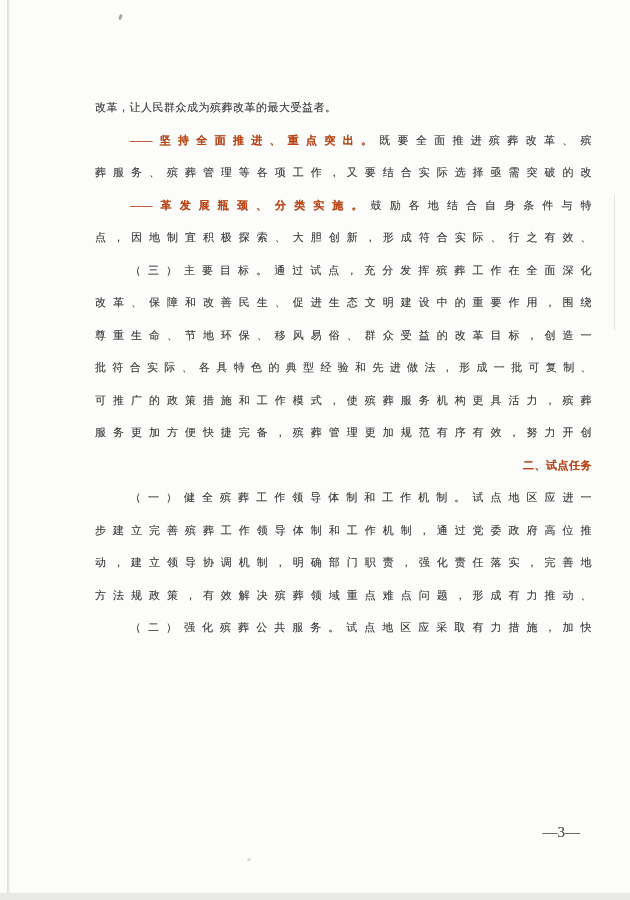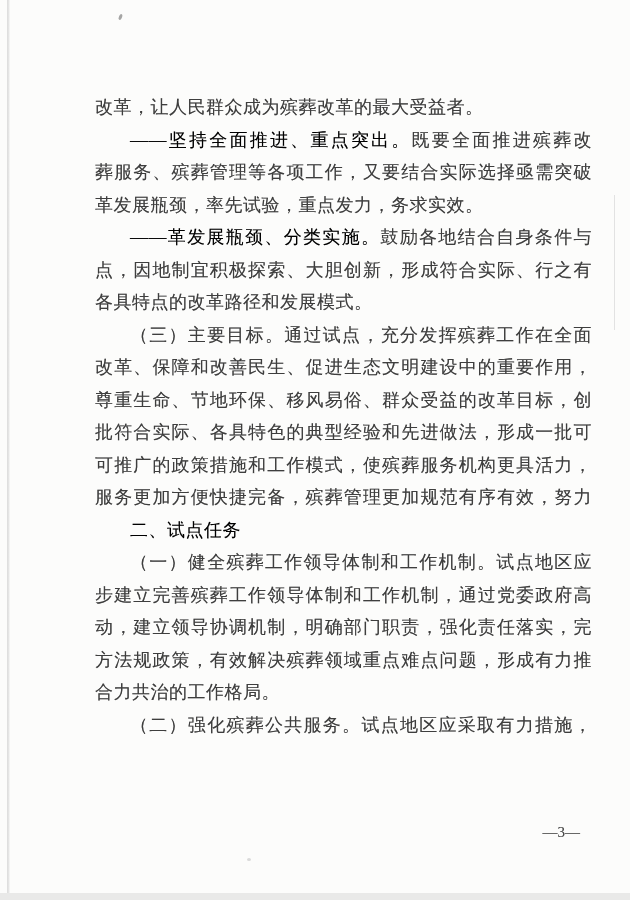--- a/index.html
+++ b/index.html
@@ -52,38 +52,39 @@
   }
   
   .textblock {
     position: absolute;
     left: 95px; top: 91px;
     width: 497px;
   }
   .line {
     height: 32.5px;
     line-height: 32.5px;
-    font-size: 18px;
+    font-size: 11px;
     color: #3e3e3e;
     letter-spacing: 0.5px;
     white-space: normal;
     overflow: hidden;
     text-shadow: 0 0 0.6px rgba(90,90,90,0.55);
   }
   .line.justify {
     text-align: justify;
     text-align-last: justify;
     text-justify: inter-character;
   }
   .line.indent {
     text-indent: 35px;
+    text-align: right;
   }
   .seg.b {
-    font-weight: normal;
-    color: #000000;
+    font-weight: bold;
+    color: #c2410c;
   }
   .page-number {
     position: absolute;
     left: 0; top: 823px;
     width: 580px;
     text-align: right;
     font-size: 15px;
     line-height: 18px;
     color: #4a4a4a;
     letter-spacing: 0px;
@@ -97,33 +98,30 @@
   <div class="edge-line-left"></div>
   <div class="speck-top"></div>
   <div class="faint-line-right"></div>
   <div class="speck-bottom"></div>
   <div class="edge-strip-bottom"></div>
 
   <div class="textblock">
       <div class="line"><span class="seg">改革，让人民群众成为殡葬改革的最大受益者。</span></div>
       <div class="line justify indent"><span class="seg b">——坚持全面推进、重点突出。</span><span class="seg">既要全面推进殡葬改革、殡</span></div>
       <div class="line justify"><span class="seg">葬服务、殡葬管理等各项工作，又要结合实际选择亟需突破的改</span></div>
-      <div class="line"><span class="seg">革发展瓶颈，率先试验，重点发力，务求实效。</span></div>
       <div class="line justify indent"><span class="seg b">——革发展瓶颈、分类实施。</span><span class="seg">鼓励各地结合自身条件与特</span></div>
       <div class="line justify"><span class="seg">点，因地制宜积极探索、大胆创新，形成符合实际、行之有效、</span></div>
-      <div class="line"><span class="seg">各具特点的改革路径和发展模式。</span></div>
       <div class="line justify indent"><span class="seg">（三）主要目标。通过试点，充分发挥殡葬工作在全面深化</span></div>
       <div class="line justify"><span class="seg">改革、保障和改善民生、促进生态文明建设中的重要作用，围绕</span></div>
       <div class="line justify"><span class="seg">尊重生命、节地环保、移风易俗、群众受益的改革目标，创造一</span></div>
       <div class="line justify"><span class="seg">批符合实际、各具特色的典型经验和先进做法，形成一批可复制、</span></div>
       <div class="line justify"><span class="seg">可推广的政策措施和工作模式，使殡葬服务机构更具活力，殡葬</span></div>
       <div class="line justify"><span class="seg">服务更加方便快捷完备，殡葬管理更加规范有序有效，努力开创</span></div>
       <div class="line indent"><span class="seg b">二、试点任务</span></div>
       <div class="line justify indent"><span class="seg">（一）健全殡葬工作领导体制和工作机制。试点地区应进一</span></div>
       <div class="line justify"><span class="seg">步建立完善殡葬工作领导体制和工作机制，通过党委政府高位推</span></div>
       <div class="line justify"><span class="seg">动，建立领导协调机制，明确部门职责，强化责任落实，完善地</span></div>
       <div class="line justify"><span class="seg">方法规政策，有效解决殡葬领域重点难点问题，形成有力推动、</span></div>
-      <div class="line"><span class="seg">合力共治的工作格局。</span></div>
       <div class="line justify indent"><span class="seg">（二）强化殡葬公共服务。试点地区应采取有力措施，加快</span></div>
     </div>
 
   <div class="page-number">—3—</div>
 </div>
 
 </body></html>

